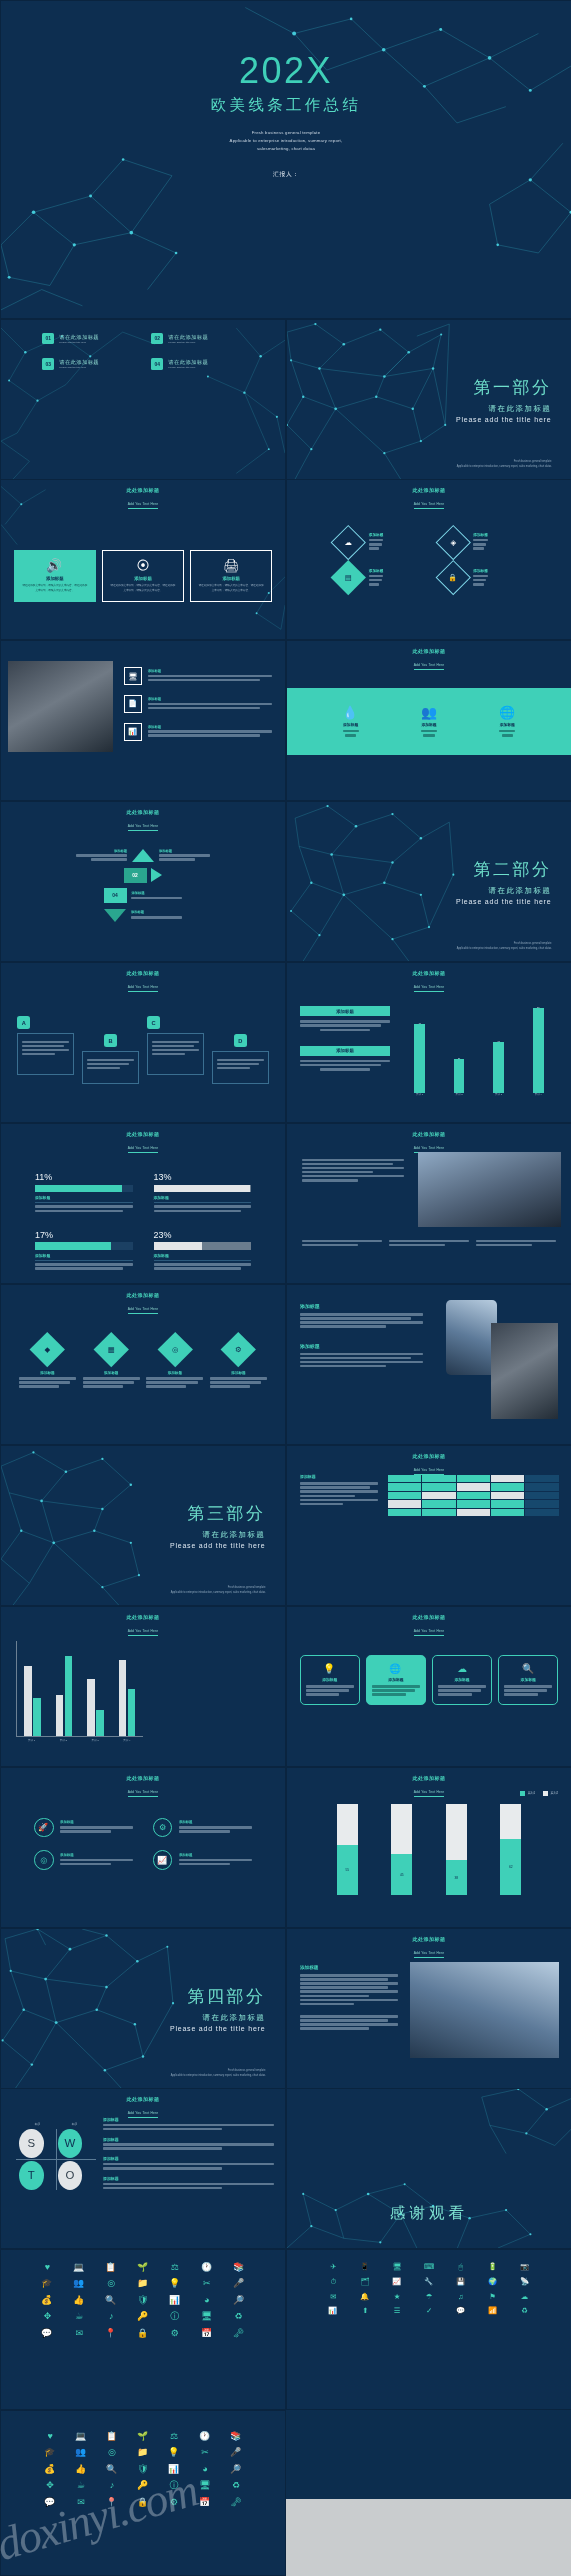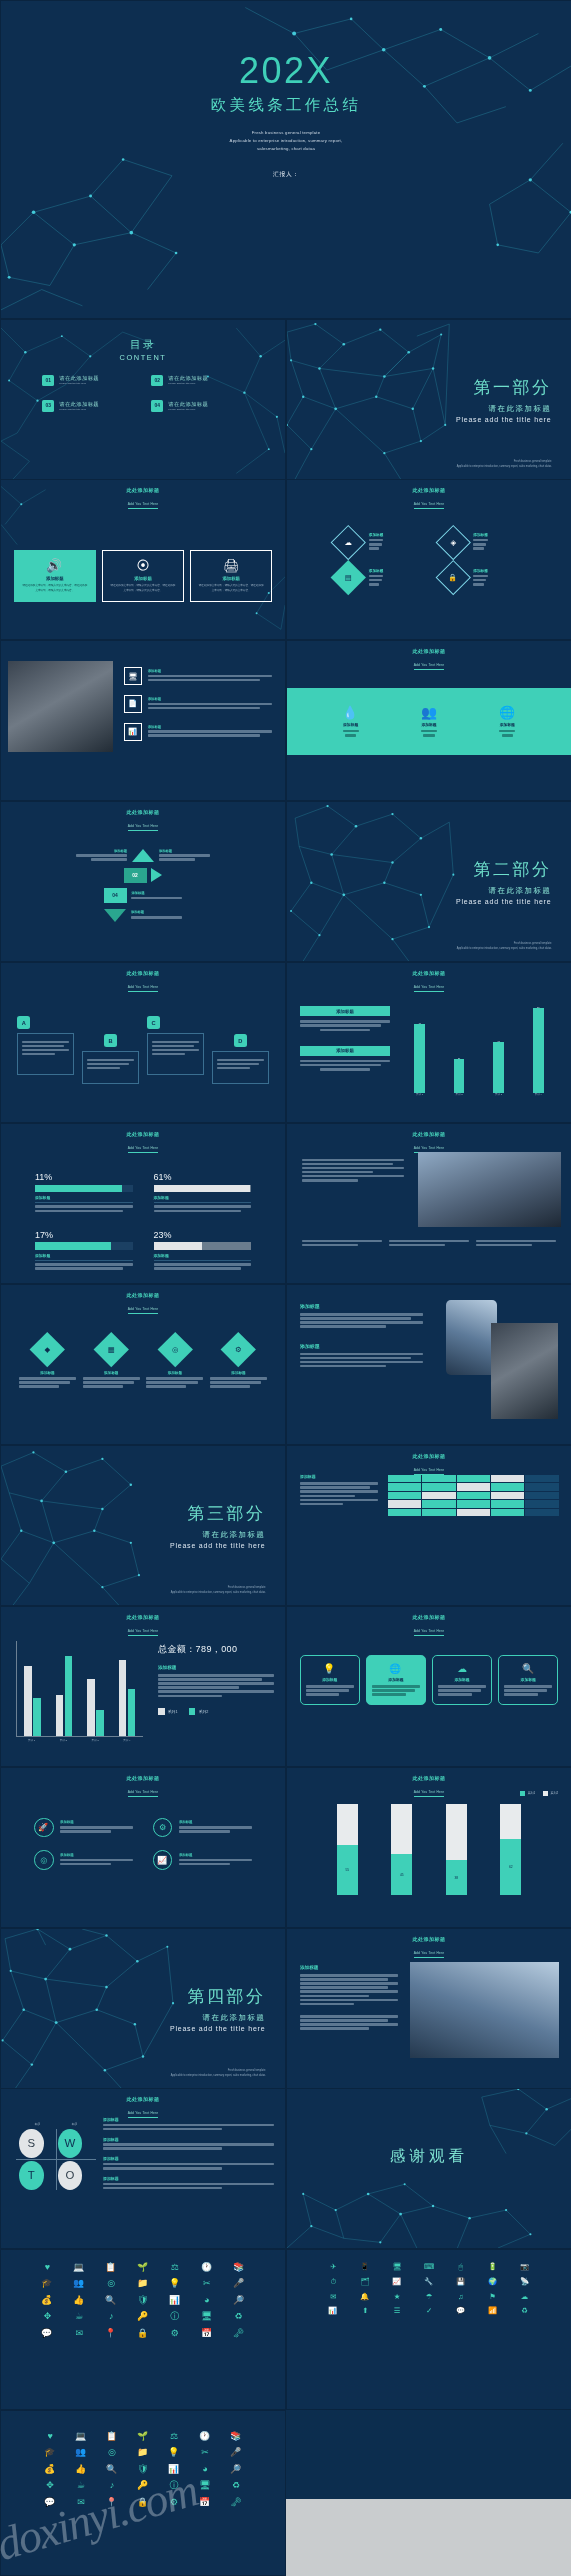--- a/index.html
+++ b/index.html
@@ -203,24 +203,20 @@
             <circle cx="45" cy="100" r="1.4"></circle>
           <circle cx="320" cy="45" r="1.5"></circle>
             <circle cx="300" cy="90" r="1.5"></circle>
           <circle cx="340" cy="120" r="1.3"></circle>
             <circle cx="330" cy="160" r="1.2"></circle>
           <circle cx="10" cy="75" r="1.2"></circle>
             <circle cx="255" cy="70" r="1.2"></circle>
         </g>
       </svg>
     </div>
-    <div style="position:relative;z-index:3;text-align:center;padding-top:18px;">
-      <div style="font-size:10.6px;color:#6fe0cc;letter-spacing:2.5px;">目录</div>
-      <div style="font-size:7.4px;color:#8ce6d6;letter-spacing:1.6px;margin-top:0.8px;">CONTENT</div>
-    </div>
     <div style="position:relative;z-index:3;display:grid;grid-template-columns:1fr 1fr;gap:14px 16.3px;padding:13px 41px 0;">
       <div style="display:flex;gap:4.9px;align-items:center;">
         <span style="width:12.3px;height:11.4px;background:#3fd0b8;border-radius:1.6px;display:flex;align-items:center;justify-content:center;font-size:4.9px;color:#0d2e50;font-weight:700;">01</span>
         <span>
           <span style="display:block;font-size:5.3px;color:#8fd9cf;letter-spacing:0.4px;">请在此添加标题</span>
           <span style="display:block;font-size:2.5px;color:#96adbf;">Please add the title here</span>
         </span>
       </div>
       <div style="display:flex;gap:4.9px;align-items:center;">
         <span style="width:12.3px;height:11.4px;background:#3fd0b8;border-radius:1.6px;display:flex;align-items:center;justify-content:center;font-size:4.9px;color:#0d2e50;font-weight:700;">02</span>
@@ -610,21 +606,21 @@
         <div class="bar-out" style="margin-top:2.5px;">
             <div class="bar-in" style="width:89%;"></div>
           </div>
         <div style="font-size:3.8px;font-weight:700;color:#46d3bb;margin-top:3.3px;border-bottom:0.8px solid #2d5a7c;padding-bottom:1.6px;">添加标题</div>
         <div style="margin-top:2.5px;">
             <i class="blur-line bl-w"></i>
             <i class="blur-line bl-90"></i>
           </div>
       </div>
       <div>
-        <div class="pct">61%</div>
+        <div class="pct">13%</div>
         <div class="bar-out grey" style="margin-top:2.5px;">
             <div class="bar-in grey" style="width:99%;"></div>
           </div>
         <div style="font-size:3.8px;font-weight:700;color:#46d3bb;margin-top:3.3px;border-bottom:0.8px solid #2d5a7c;padding-bottom:1.6px;">添加标题</div>
         <div style="margin-top:2.5px;">
             <i class="blur-line bl-w"></i>
             <i class="blur-line bl-90"></i>
           </div>
       </div>
       <div>
@@ -856,42 +852,20 @@
       <div style="display:flex;align-items:flex-end;gap:1.6px;">
         <div class="col grey" style="height:76px;width:7.4px;"></div>
         <div class="col" style="height:47px;width:7.4px;"></div>
       </div>
     </div>
     <div style="position:absolute;left:14.7px;top:132px;width:127px;z-index:3;display:flex;justify-content:space-around;">
       <span class="axis-lab">类别 1</span>
       <span class="axis-lab">类别 2</span>
       <span class="axis-lab">类别 3</span>
       <span class="axis-lab">类别 4</span>
-    </div>
-    <div style="position:absolute;left:157px;top:36px;right:11.4px;z-index:3;">
-      <div style="font-size:9px;color:#eef4f8;letter-spacing:0.4px;">总金额：789，000</div>
-      <div style="font-size:4.6px;font-weight:700;color:#46d3bb;margin-top:9px;">添加标题</div>
-      <div style="margin-top:4.1px;">
-          <i class="blur-line bl-w"></i>
-          <i class="blur-line bl-90"></i>
-          <i class="blur-line bl-w"></i>
-          <i class="blur-line bl-70"></i>
-          <i class="blur-line bl-w"></i>
-          <i class="blur-line bl-55"></i>
-        </div>
-      <div style="display:flex;gap:11.4px;margin-top:11.4px;align-items:center;">
-        <span style="display:flex;gap:3.3px;align-items:center;">
-          <i style="width:6.5px;height:6.5px;background:#dfe3e6;display:inline-block;"></i>
-          <i style="font-size:3.8px;color:#b9cbda;font-style:normal;">系列1</i>
-        </span>
-        <span style="display:flex;gap:3.3px;align-items:center;">
-          <i style="width:6.5px;height:6.5px;background:#3fd0b8;display:inline-block;"></i>
-          <i style="font-size:3.8px;color:#b9cbda;font-style:normal;">系列2</i>
-        </span>
-      </div>
     </div>
   </div>
 
   <div class="slide" style="left:286px; top:1606px; width:286px; height:161px;">
     <div class="s-head">
       <div class="zh">此处添加标题</div>
       <div class="en">Add You Text Here</div>
     </div>
     <div style="position:relative;z-index:3;display:flex;gap:6.5px;padding:19.6px 13px 0;">
       <div style="flex:1;border:0.8px solid #3fd0b8;border-radius:4.9px;padding:6.5px 4.9px;text-align:center;">
@@ -1131,21 +1105,21 @@
             <circle cx="225" cy="160" r="1.5"></circle>
             <circle cx="30" cy="170" r="1.4"></circle>
           <circle cx="20" cy="130" r="1.3"></circle>
             <circle cx="270" cy="150" r="1.4"></circle>
             <circle cx="300" cy="180" r="1.3"></circle>
           <circle cx="60" cy="150" r="1.4"></circle>
             <circle cx="145" cy="118" r="1.3"></circle>
         </g>
       </svg>
     </div>
-    <div style="position:relative;z-index:3;height:100%;display:flex;align-items:center;justify-content:center;padding-bottom:24.5px;">
+    <div style="position:relative;z-index:3;height:100%;display:flex;align-items:flex-end;justify-content:center;padding-bottom:24.5px;">
       <div class="thanks">感谢观看</div>
     </div>
   </div>
 
   <div class="slide" style="left:0; top:2249px; width:286px; height:161px;">
     <div class="icon-sheet">
       <span>♥</span>
       <span>💻</span>
       <span>📋</span>
       <span>🌱</span>

